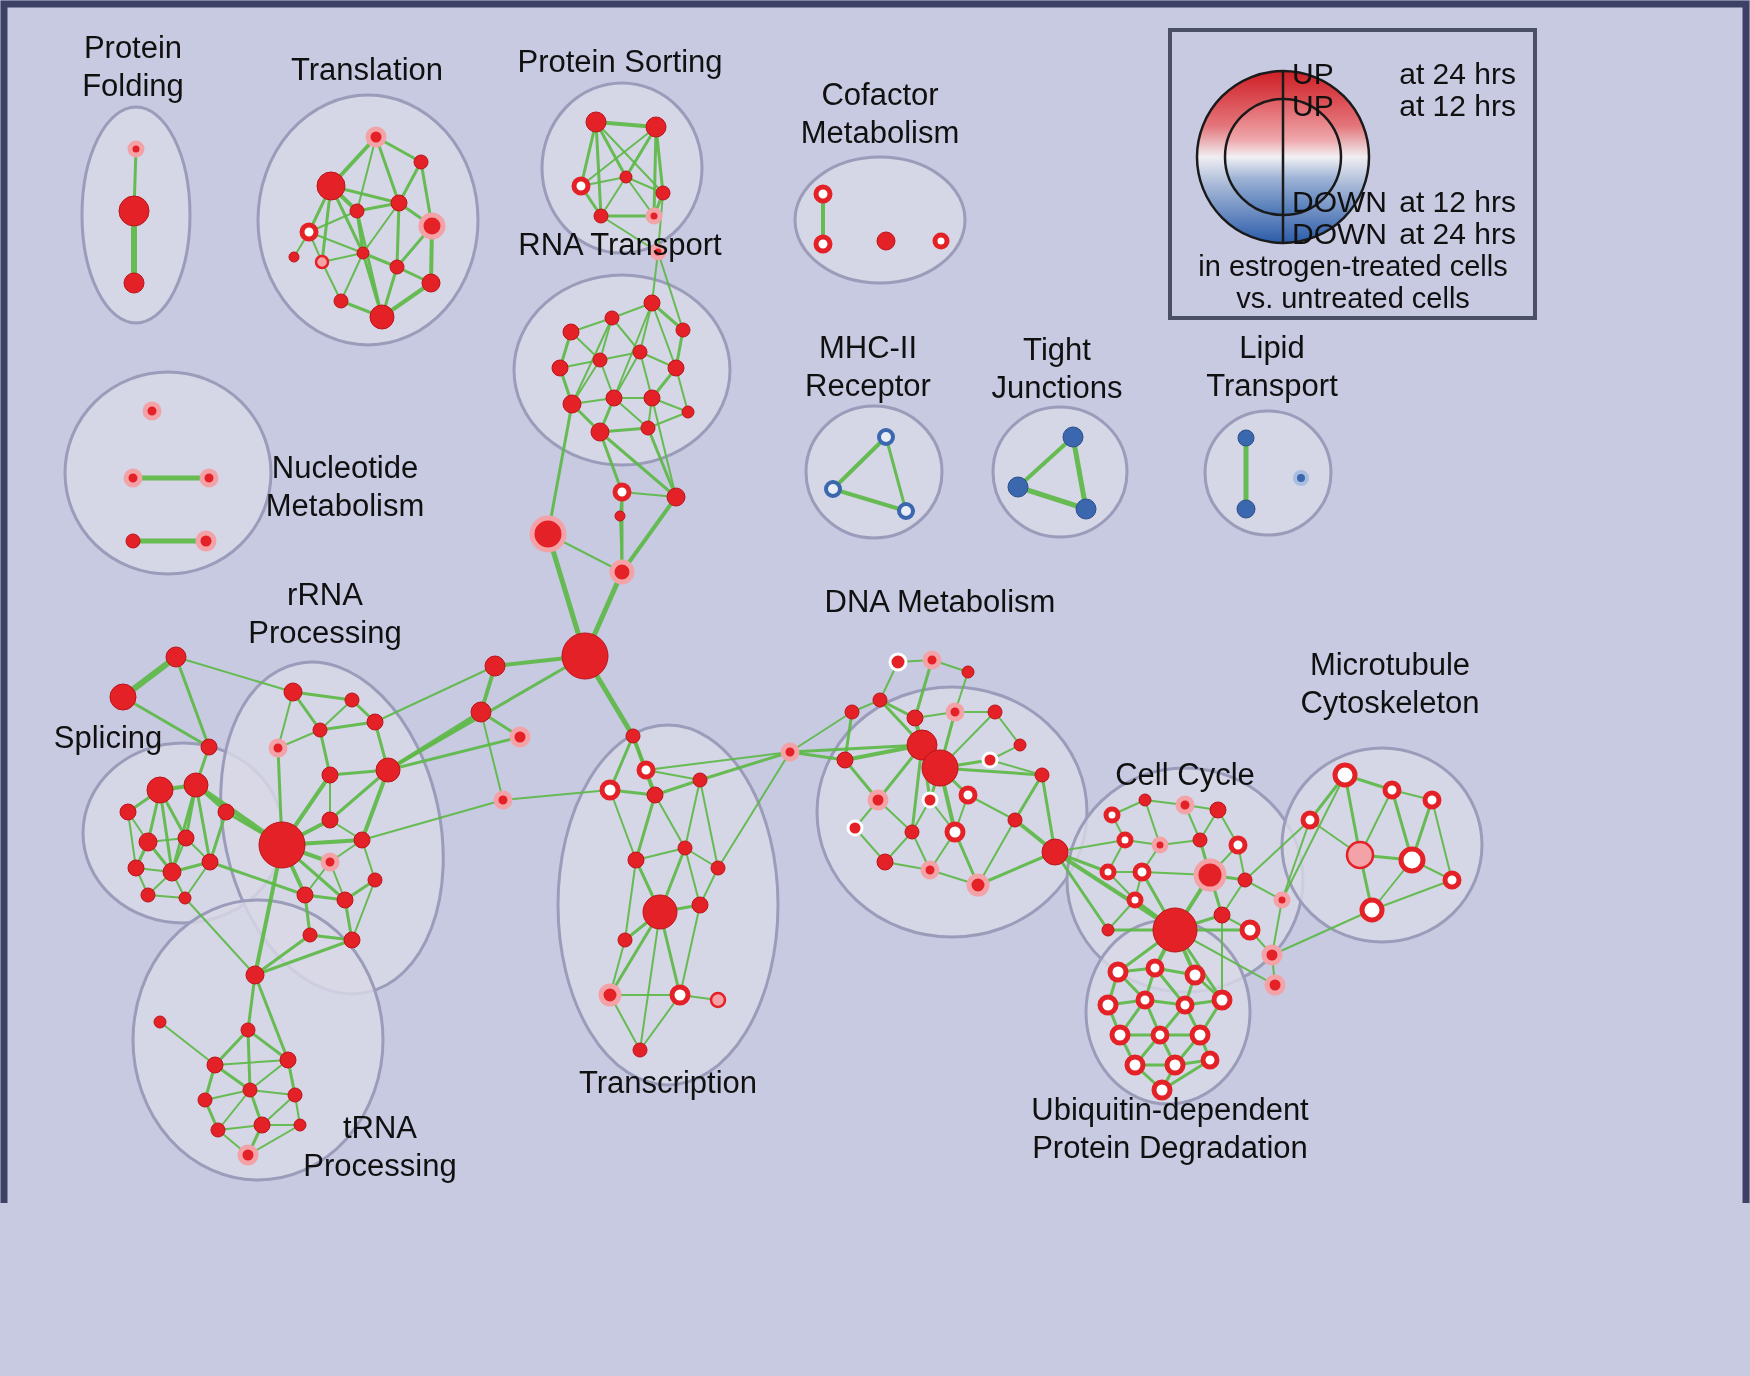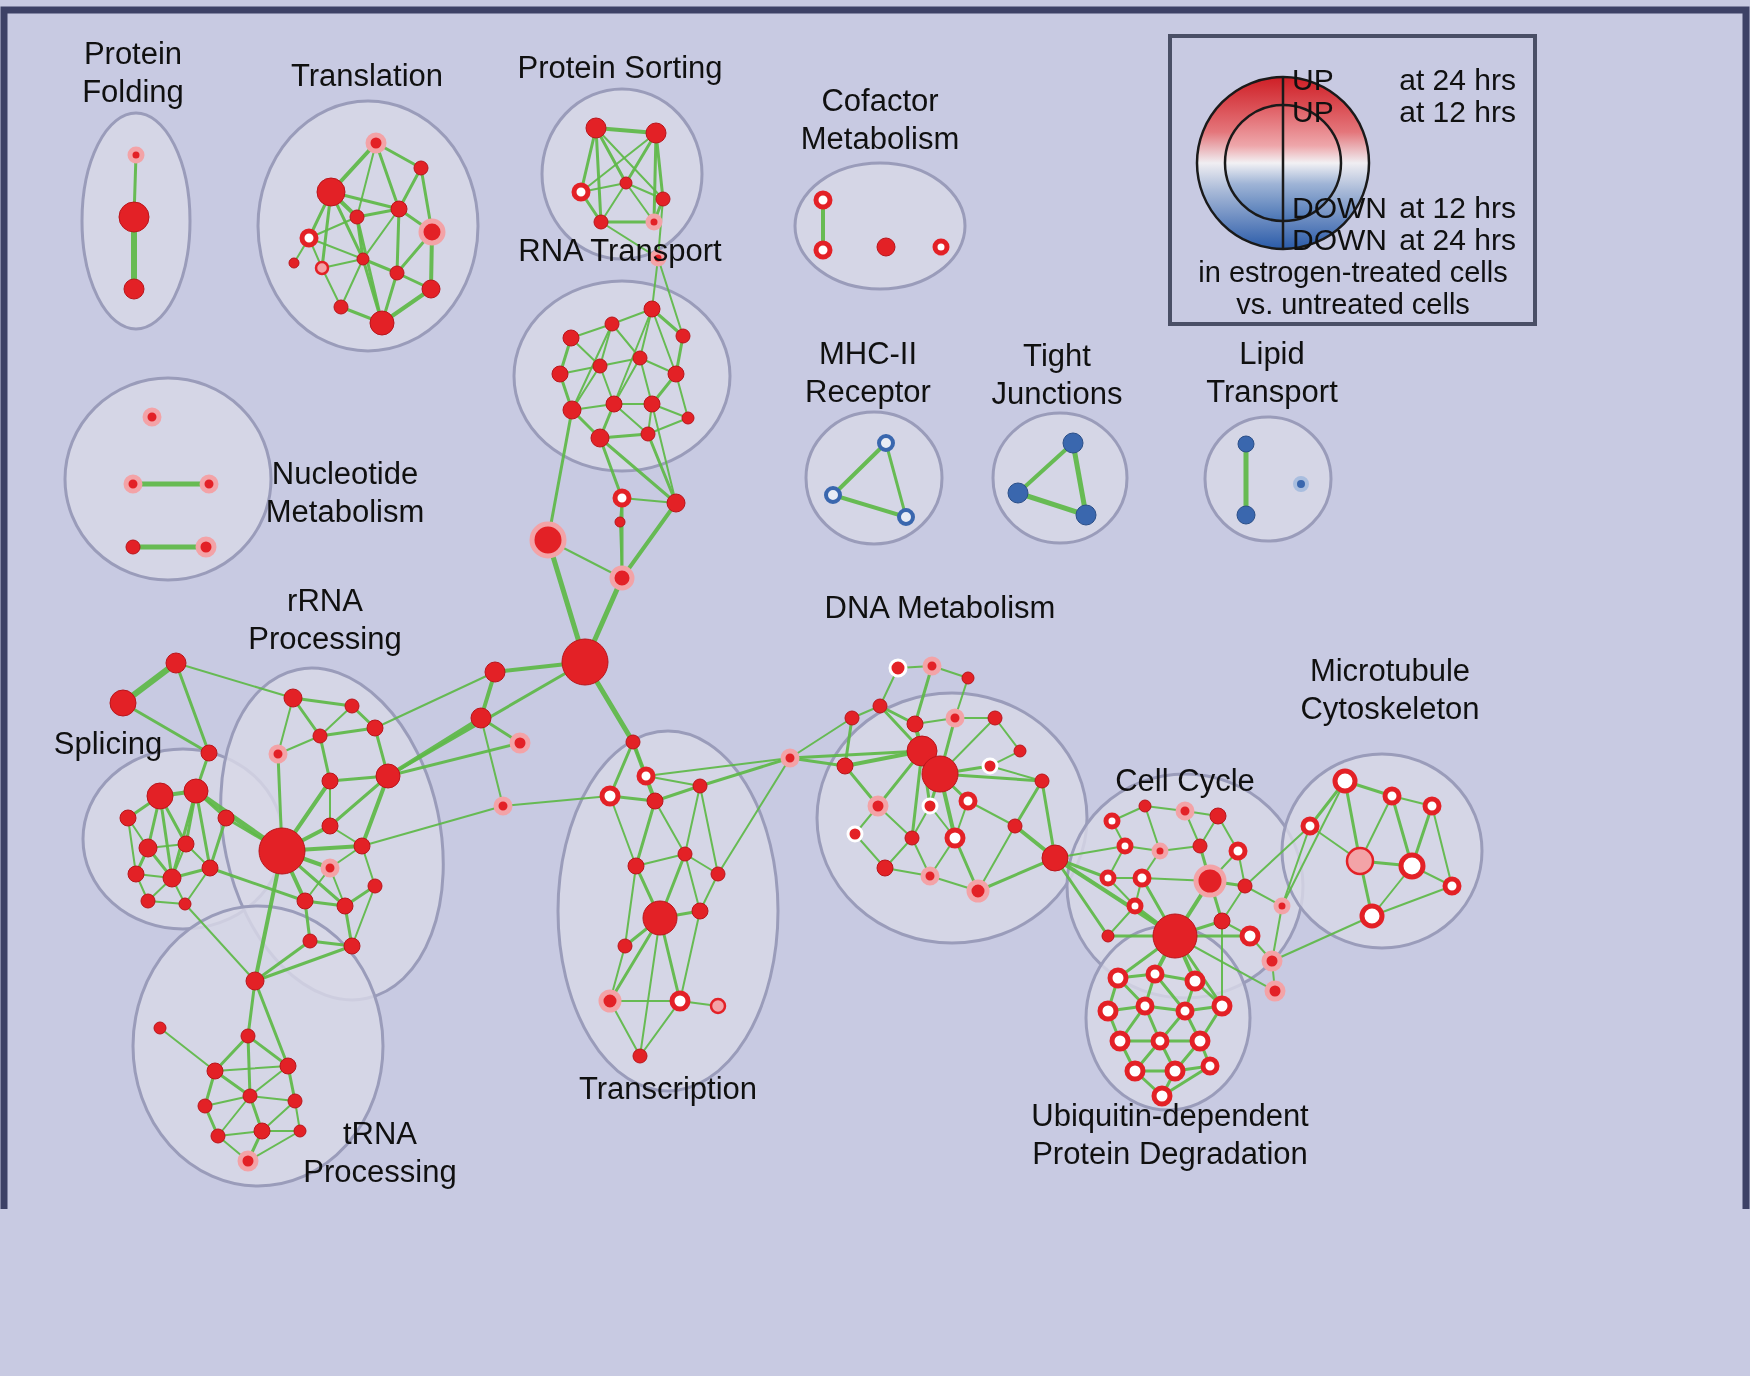--- a/index.html
+++ b/index.html
@@ -1,16 +1,16 @@
 <!DOCTYPE html>
 <html><head>
 <meta charset="utf-8">
 <style>
   html,body{margin:0;padding:0;background:#c8cae2;}
-  .stage{width:1750px;height:1203px;position:relative;font-family:"Liberation Sans",sans-serif;margin-top:6px;}
+  .stage{width:1750px;height:1203px;position:relative;font-family:"Liberation Sans",sans-serif;}
   svg{display:block;}
   .cluster{fill:#d8d8e6;fill-opacity:.82;stroke:#9a9cba;stroke-width:3;}
   .edge{stroke:#5db947;stroke-opacity:.92;stroke-linecap:round;}
   .cluster-label{font-family:"Liberation Sans",sans-serif;font-size:31px;fill:#101010;text-anchor:middle;}
   .legend-term{font-family:"Liberation Sans",sans-serif;font-size:30px;fill:#101010;text-anchor:start;}
   .legend-time{font-family:"Liberation Sans",sans-serif;font-size:30px;fill:#101010;text-anchor:end;}
   .legend-footer{font-family:"Liberation Sans",sans-serif;font-size:29px;fill:#101010;text-anchor:middle;}
 </style>
 </head>
 <body>

